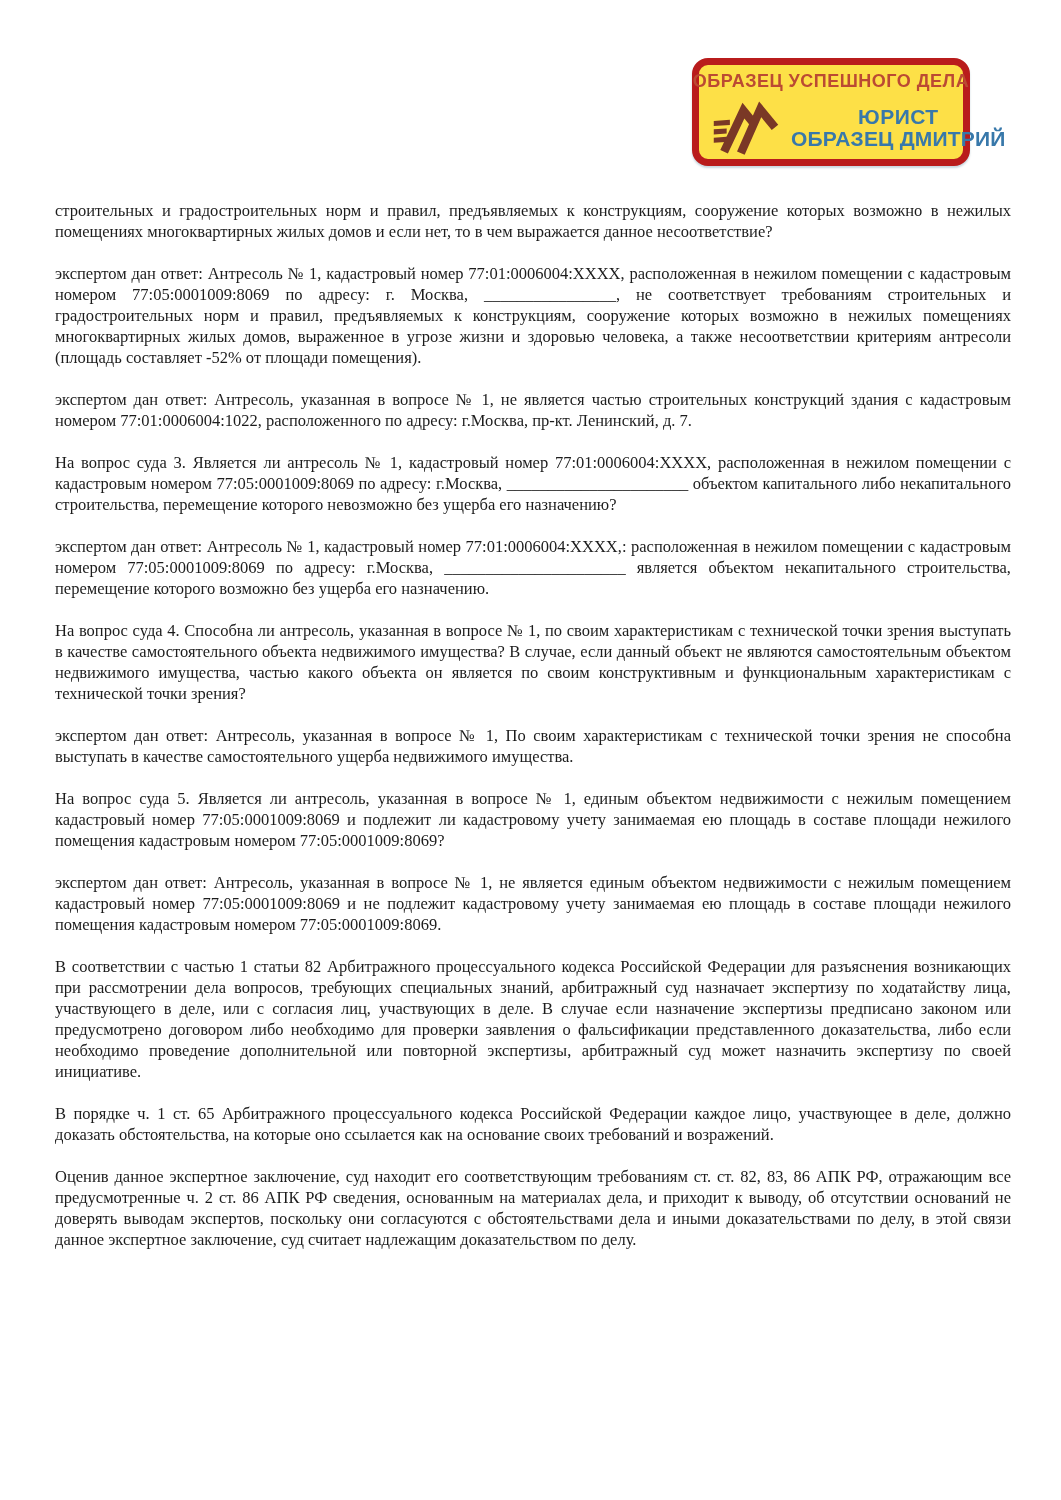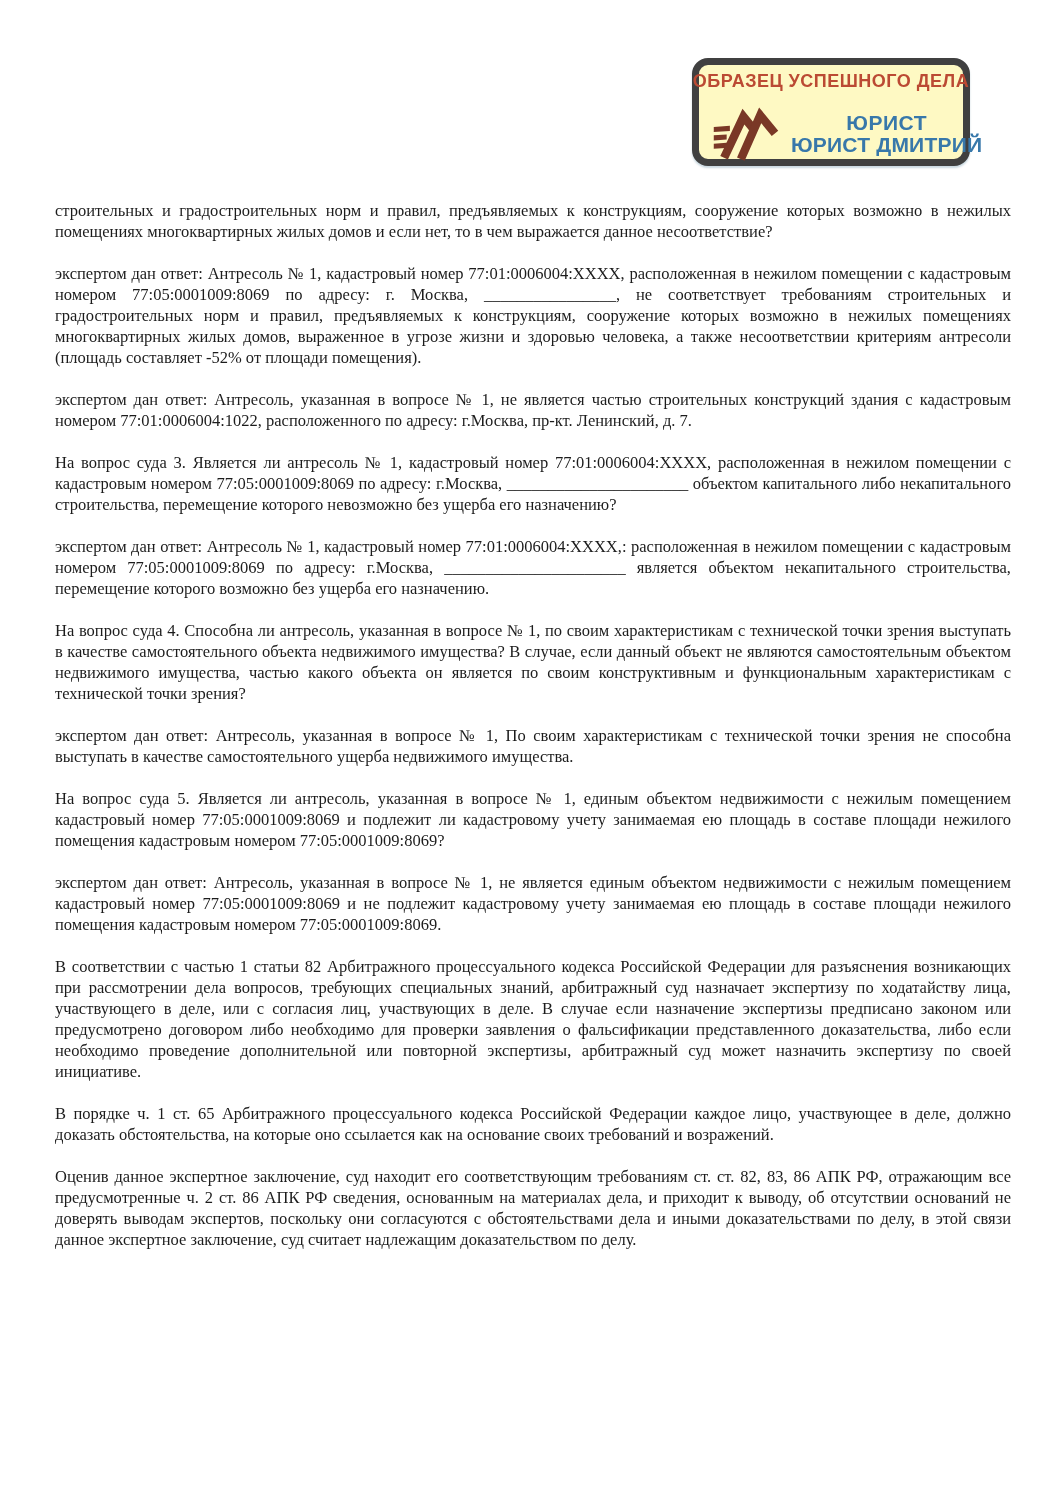--- a/index.html
+++ b/index.html
@@ -15,43 +15,43 @@
     overflow: hidden;
   }
   
   .logo-box {
     position: absolute;
     left: 692px;
     top: 58px;
     width: 278px;
     height: 108px;
     box-sizing: border-box;
-    border: 7px solid #404040;
+    border: 7px solid #b91c1c;
     border-radius: 16px;
-    background: #fef9c3;
+    background: #fde047;
     box-shadow: 0 2px 2px rgba(40, 100, 130, 0.25);
     display: flex;
     flex-direction: column;
     align-items: center;
     padding: 7px 8px 6px 8px;
     font-family: "Liberation Sans", sans-serif;
   }
   .logo-banner {
     color: #bb4a33;
     font-weight: bold;
     font-size: 18px;
     letter-spacing: 0.5px;
     white-space: nowrap;
     line-height: 1.1;
   }
   .logo-row {
     display: flex;
     align-items: center;
     width: 100%;
-    margin-top: 13px;
+    margin-top: 7px;
     gap: 6px;
   }
   .logo-mark {
     flex: 0 0 78px;
     height: 58px;
   }
   .logo-titles {
     flex: 1 1 auto;
     display: flex;
     flex-direction: column;
@@ -89,21 +89,21 @@
       <g fill="#7a3826" transform="skewY(-4)">
         <rect x="0" y="34" width="25" height="8"></rect>
         <rect x="0" y="47" width="20" height="8"></rect>
         <rect x="0" y="60" width="25" height="8"></rect>
       </g>
       <polyline points="16,82 46,18 62,38" fill="none" stroke="#7a3826" stroke-width="13" stroke-linejoin="miter"></polyline>
       <polyline points="42,84 72,16 95,44" fill="none" stroke="#7a3826" stroke-width="13" stroke-linejoin="miter"></polyline>
     </svg>
     <div class="logo-titles">
       <span class="logo-title-1">ЮРИСТ</span>
-      <span class="logo-title-2">ЮРИСТ ДМИТРИЙ</span>
+      <span class="logo-title-2">ОБРАЗЕЦ ДМИТРИЙ</span>
     </div>
   </div>
 </div>
 
 <div class="doc-content">
   <p>строительных и градостроительных норм и правил, предъявляемых к конструкциям, сооружение которых возможно в нежилых помещениях многоквартирных жилых домов и если нет, то в чем выражается данное несоответствие?</p>
   <p>экспертом дан ответ: Антресоль № 1, кадастровый номер 77:01:0006004:ХХХХ, расположенная в нежилом помещении с кадастровым номером 77:05:0001009:8069 по адресу: г. Москва, ________________, не соответствует требованиям строительных и градостроительных норм и правил, предъявляемых к конструкциям, сооружение которых возможно в нежилых помещениях многоквартирных жилых домов, выраженное в угрозе жизни и здоровью человека, а также несоответствии критериям антресоли (площадь составляет -52% от площади помещения).</p>
   <p>экспертом дан ответ: Антресоль, указанная в вопросе № 1, не является частью строительных конструкций здания с кадастровым номером 77:01:0006004:1022, расположенного по адресу: г.Москва, пр-кт. Ленинский, д. 7.</p>
   <p>На вопрос суда 3. Является ли антресоль № 1, кадастровый номер 77:01:0006004:ХХХХ, расположенная в нежилом помещении с кадастровым номером 77:05:0001009:8069 по адресу: г.Москва, ______________________ объектом капитального либо некапитального строительства, перемещение которого невозможно без ущерба его назначению?</p>
   <p>экспертом дан ответ: Антресоль № 1, кадастровый номер 77:01:0006004:ХХХХ,: расположенная в нежилом помещении с кадастровым номером 77:05:0001009:8069 по адресу: г.Москва, ______________________ является объектом некапитального строительства, перемещение которого возможно без ущерба его назначению.</p>

